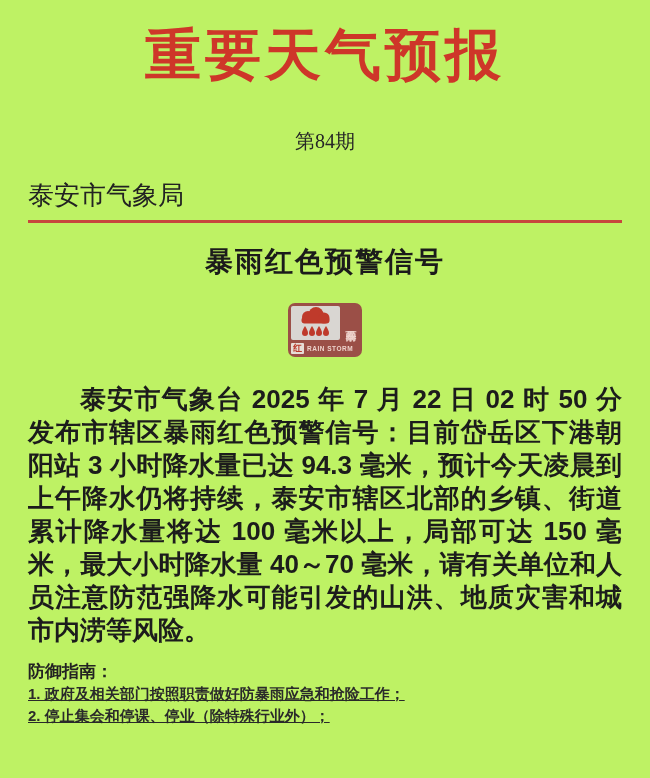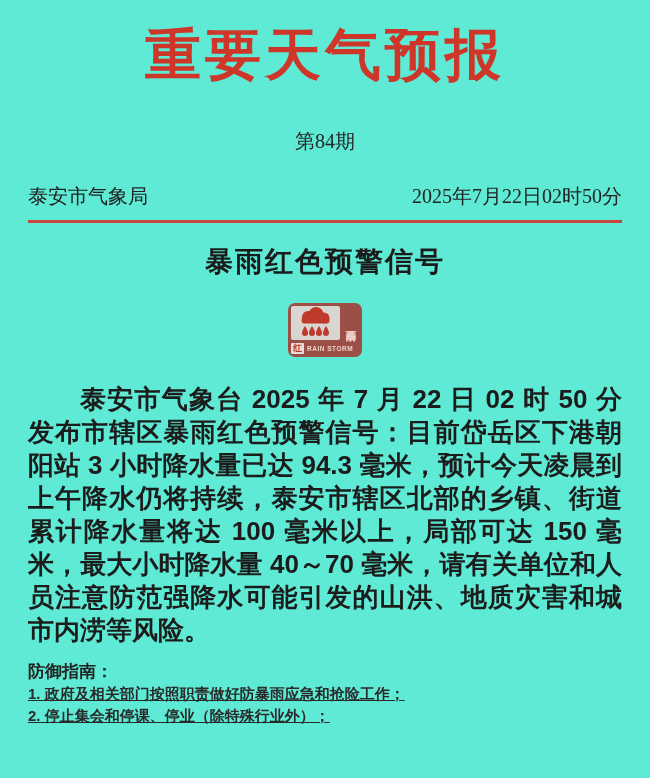--- a/index.html
+++ b/index.html
@@ -1,33 +1,33 @@
 <!DOCTYPE html>
 <html><head>
 <meta charset="utf-8">
 <style>
   html,body{margin:0;padding:0;background:#ffffff;}
   .page{
-    width:650px;height:778px;background:#5eead4;overflow:hidden;
+    width:650px;height:778px;background:#bef264;overflow:hidden;
     font-family:"Liberation Serif", serif;color:#1e1e1e;box-sizing:border-box;
     margin:0 auto;position:relative;
   }
   .doc-title{
     padding-top:18px;text-align:center;
     font-size:56px;line-height:74px;font-weight:bold;
     color:#ce3629;letter-spacing:4px;
     font-family:"Liberation Serif", serif;
   }
   .issue-no{
     margin-top:38px;text-align:center;
     font-size:20px;line-height:22px;color:#262626;
   }
   .meta-row{
     margin:30px 28px 0;display:flex;justify-content:space-between;
-    font-size:20px;line-height:28px;color:#222;
+    font-size:26px;line-height:28px;color:#222;
   }
   .red-rule{height:3px;background:#c7473d;margin:10px 28px 0;border:none;}
   .signal-heading{
     margin-top:22px;text-align:center;
     font-size:28px;line-height:34px;font-weight:bold;color:#1b1b1b;
     letter-spacing:2px;
   }
   
   .warn-icon{
     width:74px;height:54px;margin:24px auto 0;
@@ -73,21 +73,20 @@
 <body>
 
 <div class="page">
 
   <div class="doc-title">重要天气预报</div>
 
   <div class="issue-no">第84期</div>
 
   <div class="meta-row">
     <span>泰安市气象局</span>
-    <span>2025年7月22日02时50分</span>
   </div>
 
   <hr class="red-rule">
 
   <div class="signal-heading">暴雨红色预警信号</div>
 
   <div class="warn-icon">
     <div class="wi-top">
       <div class="wi-panel">
         <svg width="49" height="34" viewBox="0 0 49 34">

